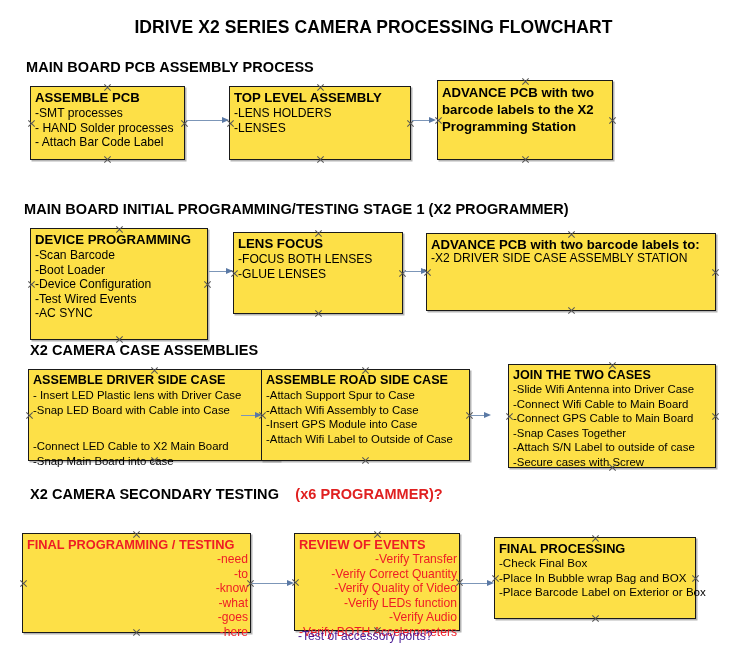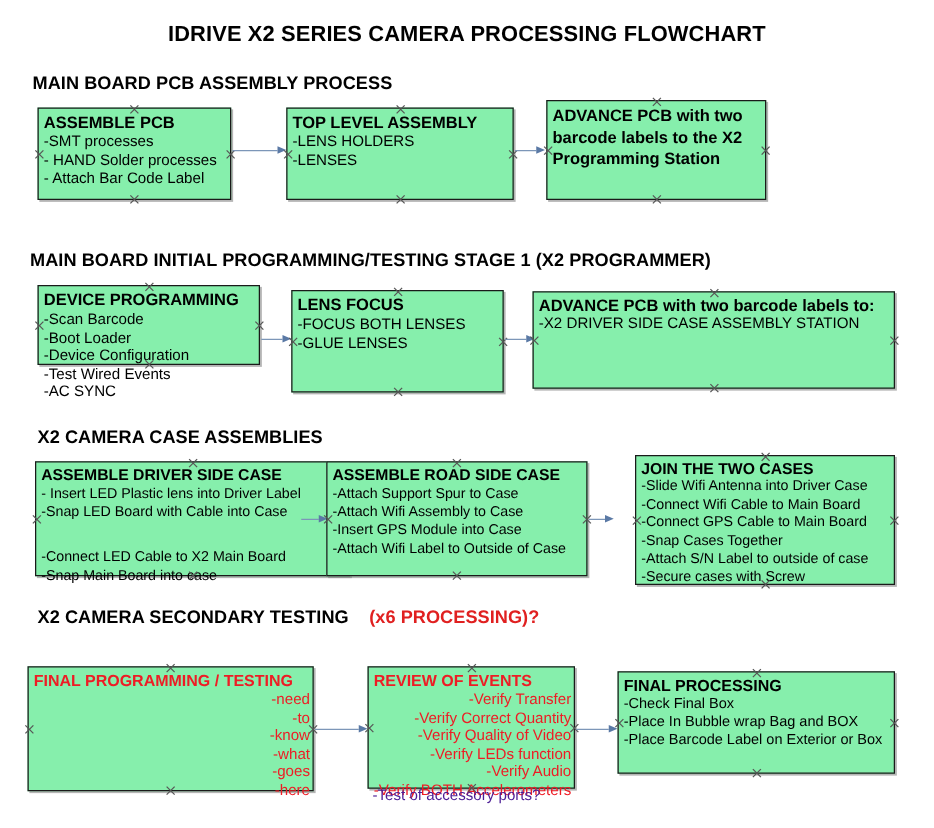--- a/index.html
+++ b/index.html
@@ -41,21 +41,21 @@
     white-space: nowrap;
     letter-spacing: 0.05px;
   }
   .sec-red {
     color: #e02020;
   }
 
   
   .fbox {
     position: absolute;
-    background: #86efac;
+    background: #fde047;
     border: 1.3px solid #1a1a1a;
     box-sizing: border-box;
     box-shadow: 1.5px 1.5px 0 0 rgba(120,120,120,0.55);
     overflow: visible;
     padding-left: 30px;
   }
   .fbox .bt {
     position: absolute;
     left: 4px;
     top: 3px;
@@ -186,21 +186,21 @@
   <div class="fbox" style="left:437px; top:80px; width:176px; height:80px;">
     <div class="bt w2">ADVANCE PCB with two barcode labels to the  X2 Programming Station</div>
     <span class="handle h-t"></span>
     <span class="handle h-b"></span>
     <span class="handle h-l"></span>
     <span class="handle h-r"></span>
   </div>
 
   <div class="section-title" style="left:24px; top:201px;">MAIN BOARD INITIAL PROGRAMMING/TESTING STAGE 1 (X2 PROGRAMMER)</div>
 
-  <div class="fbox" style="left:30px; top:228px; width:178px; height:64px;">
+  <div class="fbox" style="left:30px; top:228px; width:178px; height:112px;">
     <div class="bt">DEVICE PROGRAMMING</div>
     <ul class="blines">
       <li>-Scan Barcode</li>
       <li>-Boot Loader</li>
       <li>-Device Configuration</li>
       <li>-Test Wired Events</li>
       <li>-AC SYNC</li>
     </ul>
     <span class="handle h-t"></span>
     <span class="handle h-b"></span>
@@ -239,21 +239,21 @@
     <span class="handle h-b"></span>
     <span class="handle h-l"></span>
     <span class="handle h-r"></span>
   </div>
 
   <div class="section-title" style="left:30px; top:342px;">X2 CAMERA CASE ASSEMBLIES</div>
 
   <div class="fbox" style="left:28px; top:369px; width:252px; height:92px;">
     <div class="bt" style="font-size:12.6px;">ASSEMBLE DRIVER SIDE CASE</div>
     <ul class="blines" style="top:18px;">
-      <li style="font-size:11.4px;">- Insert LED Plastic lens into Driver Label</li>
+      <li style="font-size:11.4px;">- Insert LED Plastic lens with Driver Case</li>
       <li style="font-size:11.4px;">-Snap LED Board with Cable into Case</li>
       <li style="font-size:11.4px;margin-top:22px;">-Connect LED Cable to X2 Main Board</li>
       <li style="font-size:11.4px;">-Snap Main Board into case</li>
     </ul>
     <span class="handle h-t"></span>
     <span class="handle h-b"></span>
     <span class="handle h-l"></span>
     <span class="handle h-r"></span>
   </div>
 
@@ -293,21 +293,21 @@
     </ul>
     <span class="handle h-t"></span>
     <span class="handle h-b"></span>
     <span class="handle h-l"></span>
     <span class="handle h-r"></span>
   </div>
 
   <div class="section-title" style="left:30px; top:486px;">
     <span>X2 CAMERA SECONDARY TESTING</span>
     <span>&nbsp;&nbsp;</span>
-    <span class="sec-red">(x6 PROCESSING)?</span>
+    <span class="sec-red">(x6 PROGRAMMER)?</span>
   </div>
 
   <div class="fbox red-box" style="left:22px; top:533px; width:229px; height:100px;">
     <div class="bt" style="font-size:12.8px;">FINAL PROGRAMMING / TESTING</div>
     <ul class="blines" style="top:18px;">
       <li>-need</li>
       <li>-to</li>
       <li>-know</li>
       <li>-what</li>
       <li>-goes</li>
@@ -340,21 +340,21 @@
     <span class="handle h-r"></span>
   </div>
 
   <div class="overflow-line" style="left:298px; top:629px;">-Test of accessory ports?</div>
 
   <div class="arrow" style="left:461px; top:578px; width:33px;">
     <span class="shaft"></span>
     <span class="head"></span>
   </div>
 
-  <div class="fbox" style="left:494px; top:537px; width:222px; height:82px;">
+  <div class="fbox" style="left:494px; top:537px; width:202px; height:82px;">
     <div class="bt" style="font-size:12.8px;">FINAL PROCESSING</div>
     <ul class="blines" style="top:18px;">
       <li style="font-size:11.6px;"> -Check Final Box</li>
       <li style="font-size:11.6px;">-Place In Bubble wrap Bag and BOX</li>
       <li style="font-size:11.6px;">-Place Barcode Label on Exterior or Box</li>
     </ul>
     <span class="handle h-t"></span>
     <span class="handle h-b"></span>
     <span class="handle h-l"></span>
     <span class="handle h-r"></span>

